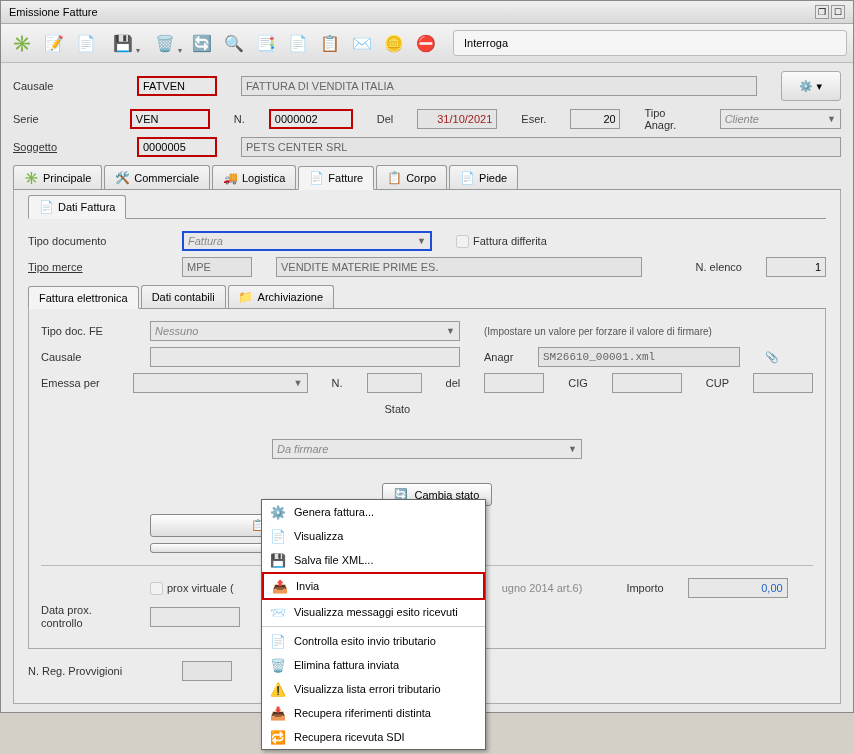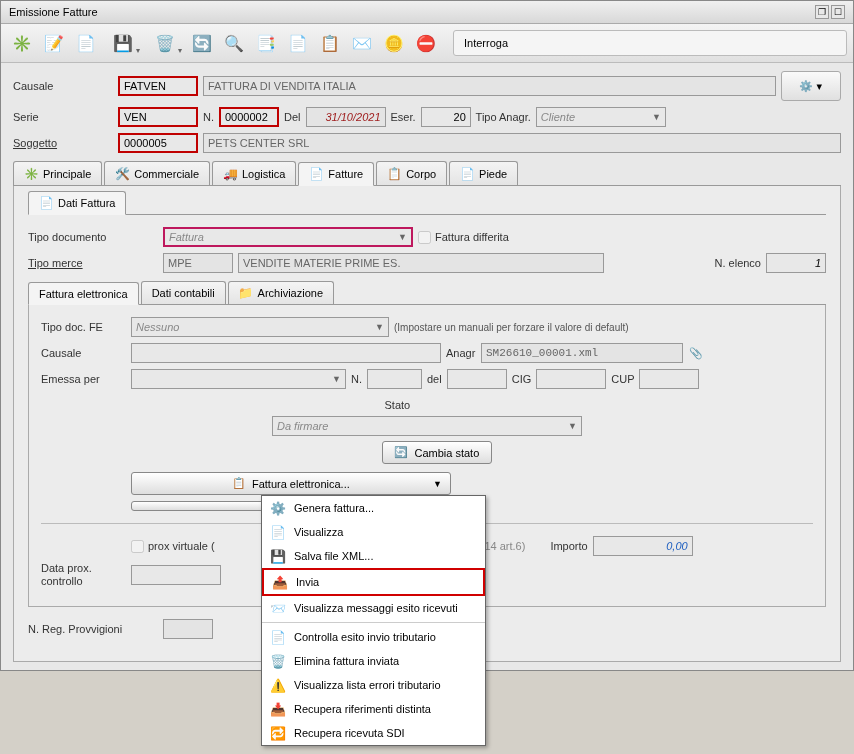--- a/index.html
+++ b/index.html
@@ -11,40 +11,40 @@
 .titlebar .winbtns { display: flex; gap: 2px; }
 .titlebar .winbtns span { width: 14px; height: 14px; border: 1px solid #999; display: inline-flex; align-items: center; justify-content: center; background: #e8e8e8; font-size: 9px; }
 
 .toolbar { display: flex; align-items: center; gap: 2px; padding: 4px 6px; background: linear-gradient(#f4f4f4,#e0e0e0); border-bottom: 1px solid #bbb; }
 .tbtn { width: 30px; height: 30px; border: 1px solid transparent; border-radius: 3px; display: inline-flex; align-items: center; justify-content: center; font-size: 16px; cursor: pointer; }
 .tbtn.dd { width: 40px; position: relative; }
 .tbtn.dd::after { content: "▾"; font-size: 8px; position: absolute; right: 2px; bottom: 2px; color: #666; }
 .interroga { flex: 1; margin-left: 10px; background: #f5f5f5; border: 1px solid #bbb; border-radius: 3px; padding: 6px 10px; }
 
 .form-area { padding: 8px 12px; }
-.form-row { display: flex; align-items: center; margin-bottom: 6px; gap: 5px; }
+.form-row { display: flex; align-items: center; margin-bottom: 6px; gap: 24px; }
 .form-row label { color: #333; }
 .form-row label.link { text-decoration: underline; cursor: pointer; }
 .input { border: 1px solid #999; background: #e8e8e8; padding: 2px 4px; height: 20px; }
 .input.ro { background: #e4e4e4; color: #666; }
 .input.red { border: 2px solid #c00000; }
 .input.redtext { color: #a02020; }
-.input.right { text-align: right; font-style: italic; }
+.input.right { text-align: right; }
 
 .gearbox { margin-left: auto; width: 60px; height: 30px; border: 1px solid #aaa; border-radius: 3px; background: linear-gradient(#fafafa,#e0e0e0); display: flex; align-items: center; justify-content: center; }
 
 .tabstrip { display: flex; gap: 0; border-bottom: 1px solid #999; margin-top: 8px; }
 .tab { padding: 4px 10px; border: 1px solid #999; border-bottom: none; background: linear-gradient(#f4f4f4,#e4e4e4); display: flex; align-items: center; gap: 4px; margin-right: 2px; border-radius: 3px 3px 0 0; cursor: pointer; }
 .tab.active { background: #f4f4f4; border-bottom: 1px solid #f4f4f4; position: relative; top: 1px; }
 .tab .ticon { font-size: 12px; }
 
 .subpanel { border: 1px solid #aaa; border-top: none; background: #ececec; padding: 10px 14px 16px 14px; }
 
 .dropdown-field { border: 1px solid #999; background: #e8e8e8; height: 20px; display: flex; align-items: center; justify-content: space-between; padding: 0 4px; color: #888; font-style: italic; }
-.dropdown-field.red { border: 2px solid #be185d; }
+.dropdown-field.red { border: 2px solid #1d4ed8; }
 .dropdown-field .arrow { color: #666; font-style: normal; font-size: 9px; }
 
 .chk { display: inline-flex; align-items: center; gap: 4px; color: #999; }
 .chk input { margin: 0; }
 
 .button { border: 1px solid #888; background: linear-gradient(#fff,#dedede); padding: 4px 12px; border-radius: 3px; display: inline-flex; align-items: center; gap: 6px; cursor: pointer; }
 .bigbtn { width: 320px; justify-content: center; position: relative; }
 .bigbtn .dd-arrow { position: absolute; right: 8px; font-size: 9px; }
 
 .hr { border-top: 1px solid #bbb; margin: 12px 0; }
@@ -93,21 +93,21 @@
     <div class="form-row">
       <label class="label-col1">Causale</label>
       <input class="input red" style="width: 80px;" value="FATVEN">
       <input class="input ro" style="flex: 1 1 0%;" value="FATTURA DI VENDITA ITALIA">
       <div class="gearbox">⚙️ ▾</div>
     </div>
     <div class="form-row">
       <label class="label-col1">Serie</label>
       <input class="input red" style="width: 80px;" value="VEN">
       <label>N.</label>
-      <input class="input red" style="width: 60px;" value="0000002">
+      <input class="input red" style="width: 84px;" value="0000002">
       <label>Del</label>
       <input class="input ro redtext right" style="width: 80px;" value="31/10/2021">
       <label>Eser.</label>
       <input class="input" style="width: 50px; padding-left: 32px;" value="2021">
       <label>Tipo Anagr.</label>
       <div class="dropdown-field" style="width:130px">
         <span>Cliente</span>
           <span class="arrow">▼</span>
       </div>
     </div>
@@ -182,25 +182,25 @@
           </div>
         <div class="tab">
             <span class="ticon">📁</span>
             <span>Archiviazione</span>
           </div>
       </div>
 
       <div style="border:1px solid #aaa; border-top:none; padding:12px; position:relative;">
         <div class="form-row">
           <label class="label-col-fe">Tipo doc. FE</label>
-          <div class="dropdown-field" style="width:258px">
+          <div class="dropdown-field" style="width:310px">
             <span>Nessuno</span>
               <span class="arrow">▼</span>
           </div>
-          <span style="color:#555;font-size:10px">(Impostare un manuali per forzare il valore di default)</span>
+          <span style="color:#555;font-size:10px">(Impostare un valore per forzare il valore di firmare)</span>
         </div>
         <div class="form-row">
           <label class="label-col-fe">Causale</label>
           <input class="input" style="width: 310px;">
           <label style="width:30px">Anagr</label>
           <input class="input ro" style="width: 202px; font-family: Liberation Mono, monospace;" value="SM26610_00001.xml">
           <span class="icon16">📎</span>
         </div>
         <div class="form-row">
           <label class="label-col-fe">Emessa per</label>

